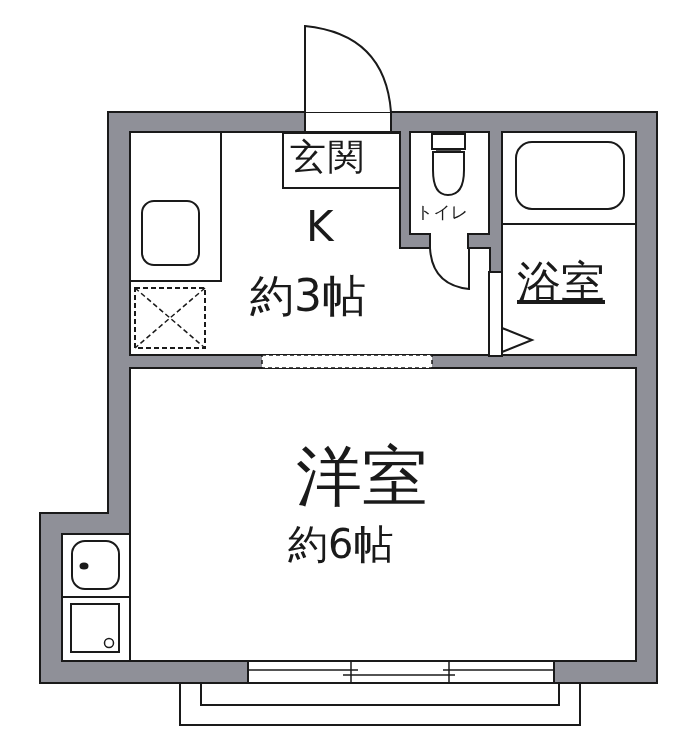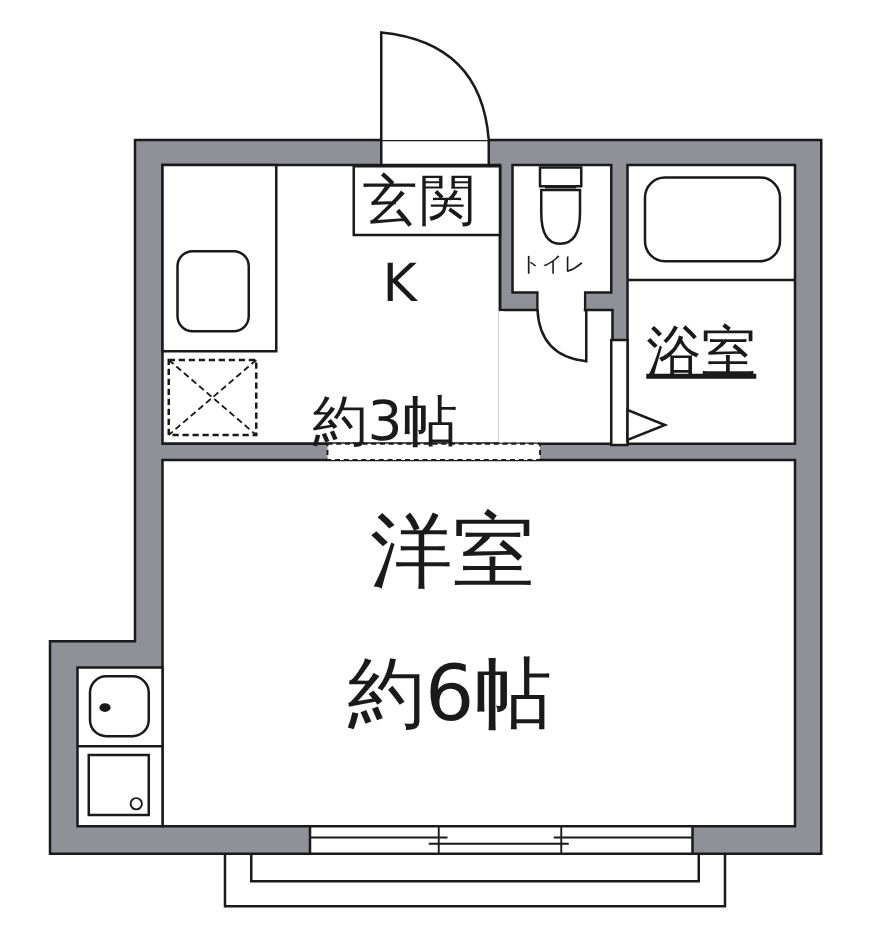--- a/index.html
+++ b/index.html
@@ -77,19 +77,19 @@
     <line x1="343" y1="675" x2="455" y2="675" stroke="#1a1a1a" stroke-width="1.5"></line>
     <line x1="443" y1="670" x2="554" y2="670" stroke="#1a1a1a" stroke-width="1.5"></line>
     <line x1="351" y1="661" x2="351" y2="683" stroke="#1a1a1a" stroke-width="1.5"></line>
     <line x1="449" y1="661" x2="449" y2="683" stroke="#1a1a1a" stroke-width="1.5"></line>
   </g>
 
   <path d="M180,683 V725 H580 V683" fill="none" stroke="#1a1a1a" stroke-width="2"></path>
   <path d="M201,683 V705 H559 V683" fill="none" stroke="#1a1a1a" stroke-width="2"></path>
 </svg>
 
-<div class="lbl" style="left:290px; top:139px; font-size:44px; letter-spacing:2px;">玄関</div>
+<div class="lbl" style="left:290px; top:139px; font-size:36px; letter-spacing:2px;">玄関</div>
 <div class="lbl" style="left:306px; top:206px; font-size:42px;">K</div>
-<div class="lbl" style="left:250px; top:274px; font-size:44px;margin-top:42px;">約3帖</div>
+<div class="lbl" style="left:250px; top:274px; font-size:44px;">約3帖</div>
 <div class="lbl" style="left:416px; top:204px; font-size:17px;text-align:center;">トイレ</div>
 <div class="lbl" style="left:517px; top:260px; font-size:44px;text-decoration:underline;">浴室</div>
-<div class="lbl" style="left:296px; top:408px; font-size:66px;">洋室</div>
-<div class="lbl" style="left:278px; top:524px; font-size:62px;">約6帖</div>
+<div class="lbl" style="left:296px; top:444px; font-size:66px;">洋室</div>
+<div class="lbl" style="left:288px; top:524px; font-size:40px;">約6帖</div>
 
 </body></html>

